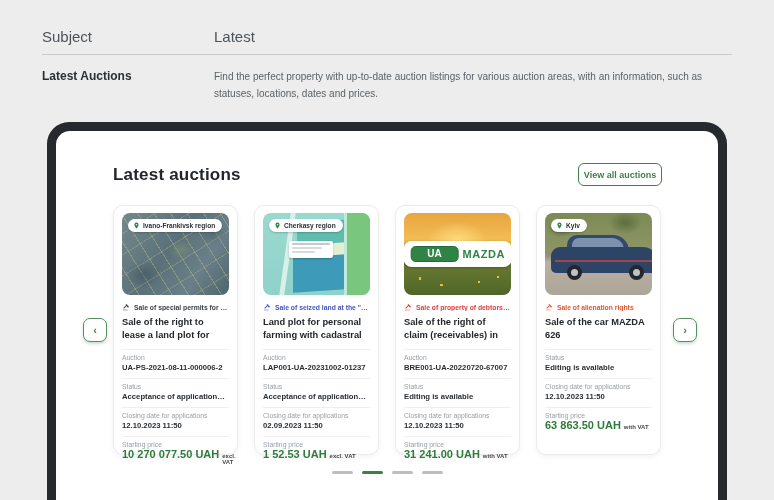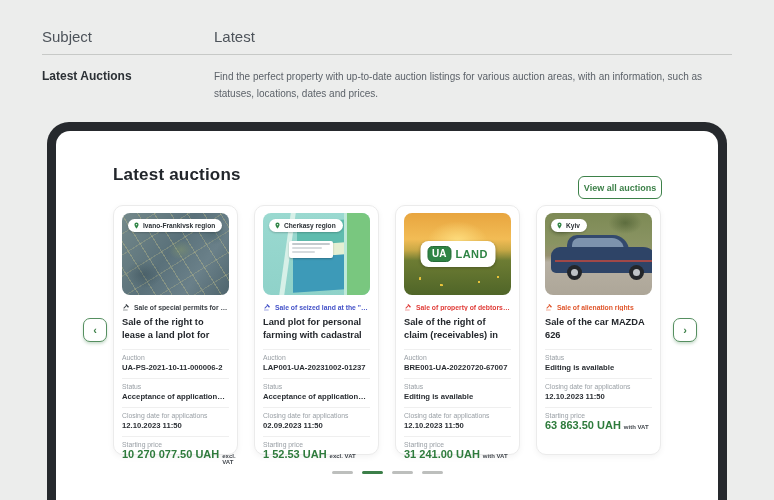--- a/index.html
+++ b/index.html
@@ -21,21 +21,21 @@
   
   .frame { position:absolute; left:47px; top:122px; width:680px; height:420px;
            background:#26292d; border-radius:22px; padding:9px; }
   .screen { background:#ffffff; border-radius:14px; width:100%; height:100%; position:relative; overflow:hidden; }
 
   .w-title { position:absolute; left:57px; top:34px; font-size:17px; font-weight:700; color:#22262b; letter-spacing:.2px; }
   .view-all { position:absolute; left:522px; top:32px; width:84px; height:23px;
               background:#fff; border:1px solid #3d8149; border-radius:6px;
               color:#3d8149; font-size:9px; font-weight:700;
               display:flex; align-items:center; justify-content:center; cursor:pointer;
-              font-family:"Liberation Sans", sans-serif;margin-top:13px; }
+              font-family:"Liberation Sans", sans-serif; }
 
   
   .cards { position:absolute; left:57px; top:74px; display:flex; gap:16px; }
   .crd { width:125px; height:250px; background:#fff; border:1px solid #ebebeb; border-radius:10px;
          padding:7px 8px; box-shadow:0 2px 6px rgba(0,0,0,.05); position:relative; }
   .crd-img { position:relative; height:82px; border-radius:8px; overflow:hidden; }
   .badge { position:absolute; top:6px; left:6px; background:#fff; border-radius:10px;
            display:flex; align-items:center; gap:3px; padding:3px 7px 3px 5px;
            font-size:6.6px; font-weight:700; color:#2b3035; box-shadow:0 1px 2px rgba(0,0,0,.2); }
   .pin { width:7px; height:7px; flex:none; }
@@ -82,21 +82,21 @@
       radial-gradient(40px 26px at 50% 34%, rgba(255,224,130,.9), rgba(0,0,0,0) 75%),
       radial-gradient(3px 3px at 15% 80%, #e8c23a 40%, rgba(0,0,0,0) 45%),
       radial-gradient(3px 3px at 35% 88%, #e8c23a 40%, rgba(0,0,0,0) 45%),
       radial-gradient(3px 3px at 70% 84%, #e8c23a 40%, rgba(0,0,0,0) 45%),
       radial-gradient(3px 3px at 88% 78%, #e8c23a 40%, rgba(0,0,0,0) 45%),
       linear-gradient(180deg,#e8a53f 0%,#f2bc55 32%,#c9a946 45%,#6d7c33 58%,#4f6528 100%); }
   .logo { position:absolute; left:50%; top:50%; transform:translate(-50%,-50%);
           background:#fff; border-radius:8px; padding:5px 7px; display:flex; align-items:center; gap:4px;
           box-shadow:0 1px 3px rgba(0,0,0,.25); }
   .logo-ua { background:#2f8445; border:1.5px solid #256b37; color:#fff; font-size:10px; font-weight:800;
-             border-radius:5px; padding:2px 4px; line-height:1; }
+             border-radius:5px; padding:2px 16px; line-height:1; }
   .logo-land { color:#2f8445; font-size:11px; font-weight:800; letter-spacing:.5px; line-height:1; }
   .img-car { background:linear-gradient(180deg,#7d8a55 0%,#8a9463 38%,#96906f 52%,#b7b0a3 60%,#ada698 100%);
              background-image:radial-gradient(20px 14px at 15% 18%, rgba(50,70,30,.5), rgba(0,0,0,0) 70%),
                               radial-gradient(24px 16px at 75% 12%, rgba(50,70,30,.45), rgba(0,0,0,0) 70%),
                               linear-gradient(180deg,#7d8a55 0%,#8a9463 38%,#96906f 52%,#b7b0a3 60%,#ada698 100%); }
   .car-body { position:absolute; left:6px; top:34px; width:106px; height:26px; background:#2e4467;
               border-radius:9px 14px 5px 5px; }
   .car-cab { position:absolute; left:22px; top:22px; width:62px; height:18px; background:#33496d;
              border-radius:10px 16px 0 0; }
   .car-win { position:absolute; left:27px; top:25px; width:52px; height:12px; background:#7d93ad;
@@ -150,21 +150,21 @@
         </div>
         <div class="cat" style="color: rgb(59, 64, 70);">
           <svg class="gavel" viewBox="0 0 24 24" fill="currentColor">
               <path d="M13 3l8 8-3 3-8-8 3-3zm-2.5 5.5L4 15l2 2 6.5-6.5-2-2zM3 20h14v2H3v-2z"></path>
             </svg>
           <span>Sale of special permits for subsoil use</span>
         </div>
         <div class="ttl">Sale of the right to lease a land plot for construction an...</div>
         <div class="sec">
           <div class="lbl">Auction</div>
-          <div class="val">UA-PS-2021-10-11-000006-2</div>
+          <div class="val">UA-PS-2021-08-11-000006-2</div>
         </div>
         <div class="sec">
           <div class="lbl">Status</div>
           <div class="val">Acceptance of applications for p...</div>
         </div>
         <div class="sec">
           <div class="lbl">Closing date for applications</div>
           <div class="val">12.10.2023 11:50</div>
         </div>
         <div class="sec">
@@ -220,21 +220,21 @@
             <span class="price">1 52.53 UAH</span>
             <span class="vat">excl. VAT</span>
           </div>
         </div>
       </div>
 
       <div class="crd">
         <div class="crd-img img-field">
           <div class="logo">
             <span class="logo-ua">UA</span>
-            <span class="logo-land">LAND</span>
+            <span class="logo-land">MAZDA</span>
           </div>
         </div>
         <div class="cat" style="color: rgb(224, 60, 56);">
           <svg class="gavel" viewBox="0 0 24 24" fill="currentColor">
               <path d="M13 3l8 8-3 3-8-8 3-3zm-2.5 5.5L4 15l2 2 6.5-6.5-2-2zM3 20h14v2H3v-2z"></path>
             </svg>
           <span>Sale of property of debtors in bankru...</span>
         </div>
         <div class="ttl">Sale of the right of claim (receivables) in the amount o...</div>
         <div class="sec">

